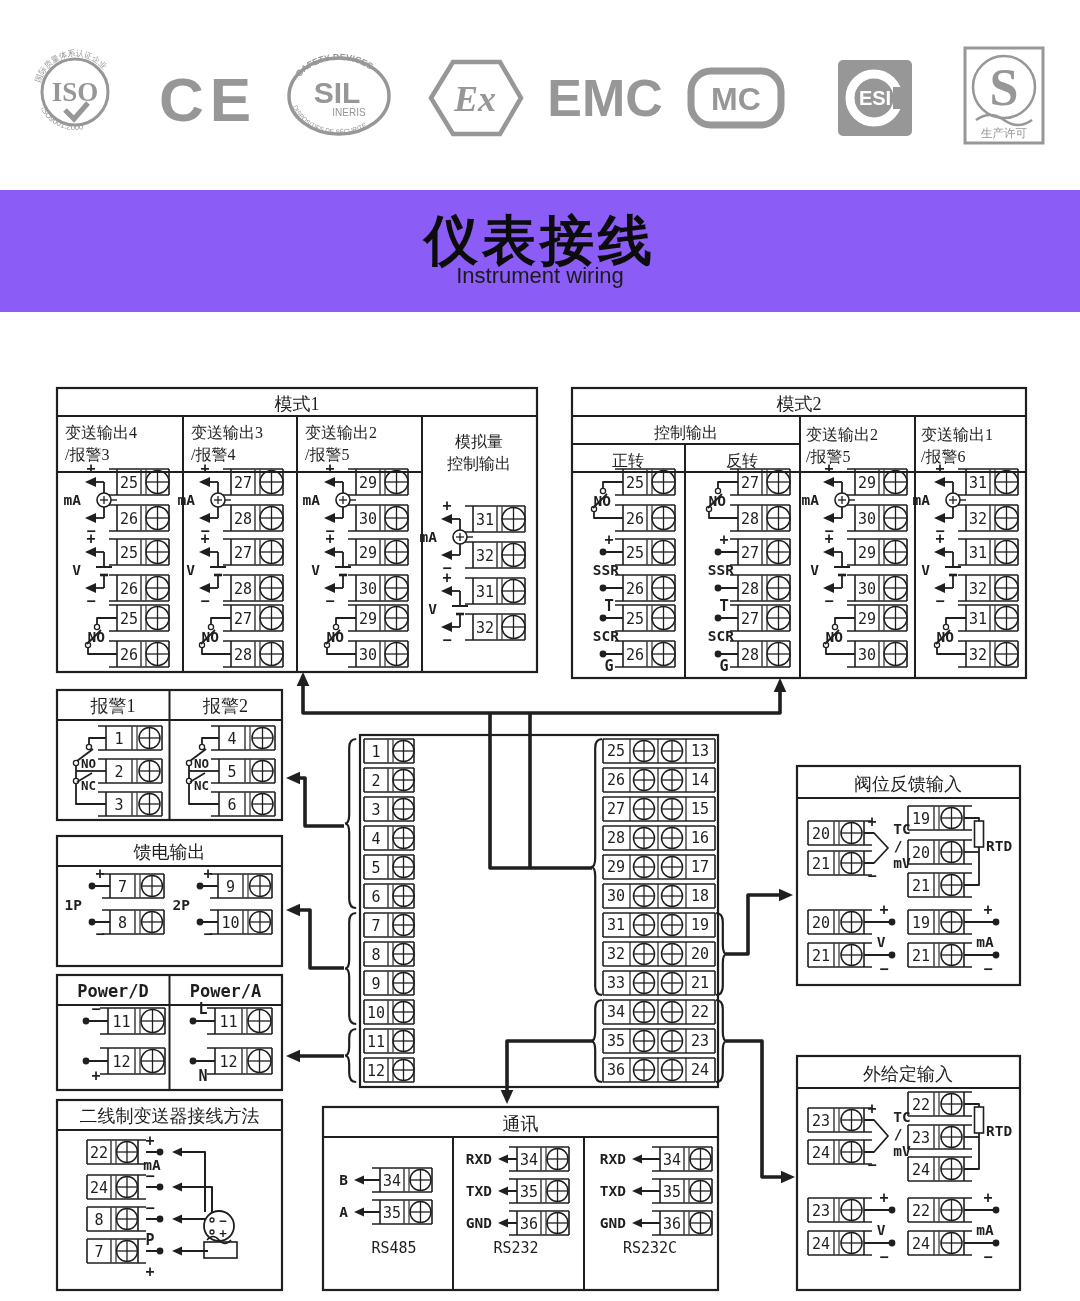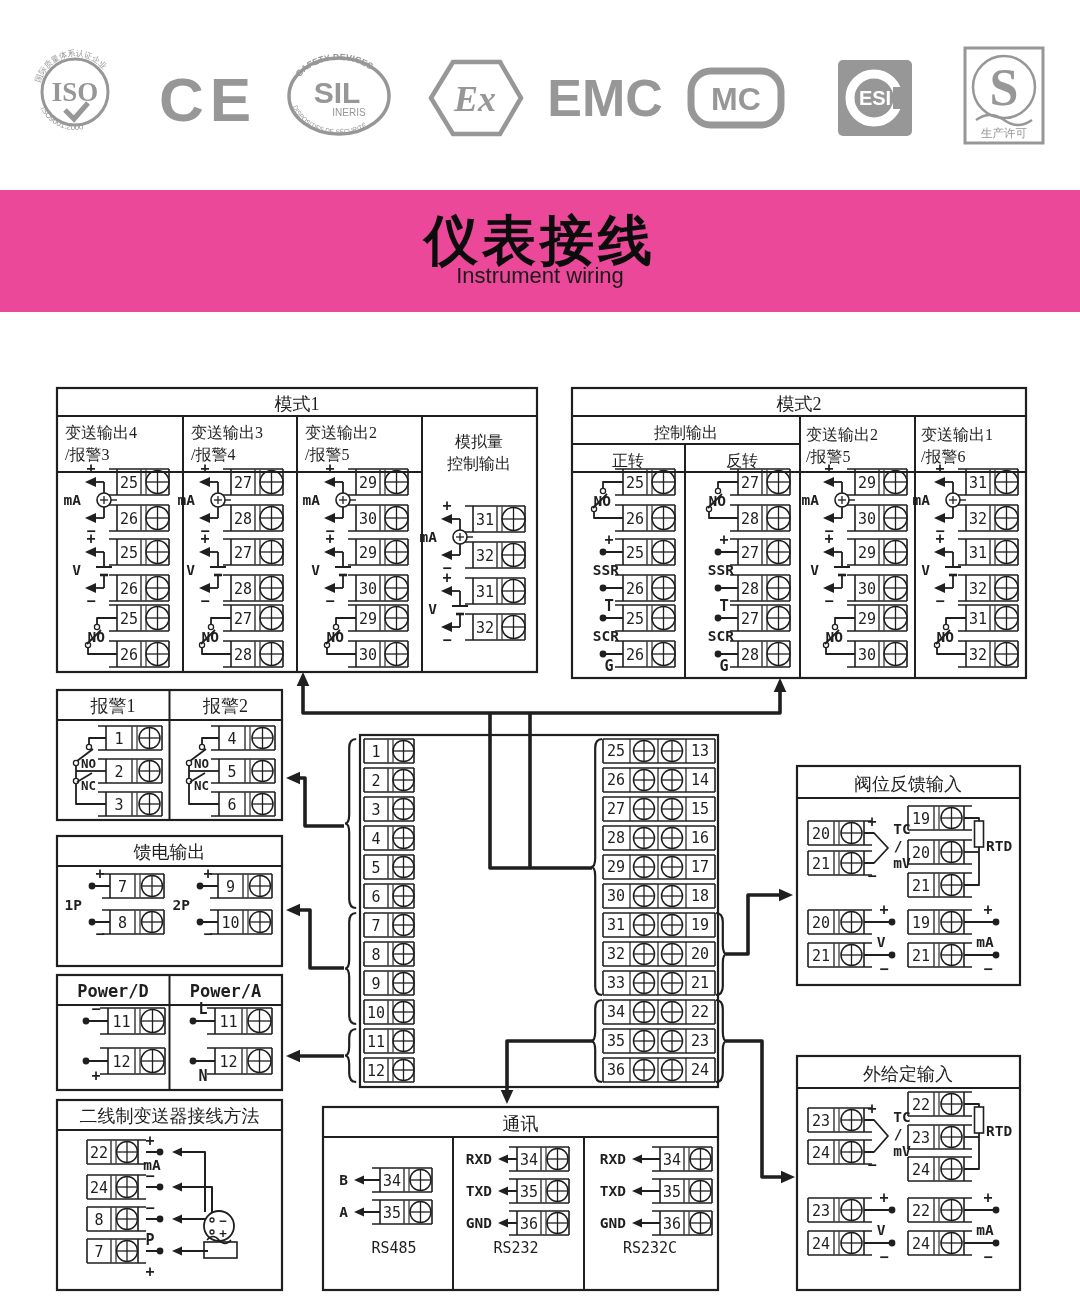--- a/index.html
+++ b/index.html
@@ -1,19 +1,19 @@
 <!DOCTYPE html>
 <html><head>
 <meta charset="utf-8">
 <style>
   html,body{margin:0;padding:0;background:#fff;}
   .page{position:relative;width:1080px;height:1301px;background:#fff;overflow:hidden;
         font-family:"DejaVu Sans Mono", monospace;}
   .logo{position:absolute;}
-  .banner{position:absolute;left:0;top:190px;width:1080px;height:122px;background:#ec4899;
+  .banner{position:absolute;left:0;top:190px;width:1080px;height:122px;background:#8b5cf6;
           display:flex;flex-direction:column;align-items:center;justify-content:center;}
   .banner h1{margin:0;font-family:"Liberation Sans",sans-serif;font-weight:700;
              font-size:54px;color:#0c0c0c;letter-spacing:4px;line-height:1;}
   .banner p{margin:-4px 0 0 0;font-family:"Liberation Sans",sans-serif;font-size:22px;color:#1a1a1a;}
   svg text{fill:#1f1f1f;}
   text.tnum{font:15px "DejaVu Sans Mono",monospace;}
   text.lbl{font:700 14.5px "DejaVu Sans Mono",monospace;}
   text.lbl2{font:700 12.5px "DejaVu Sans Mono",monospace;}
   text.sign{font:700 15px "DejaVu Sans Mono",monospace;}
   text.cjk{font:16px "Liberation Serif",serif;}

